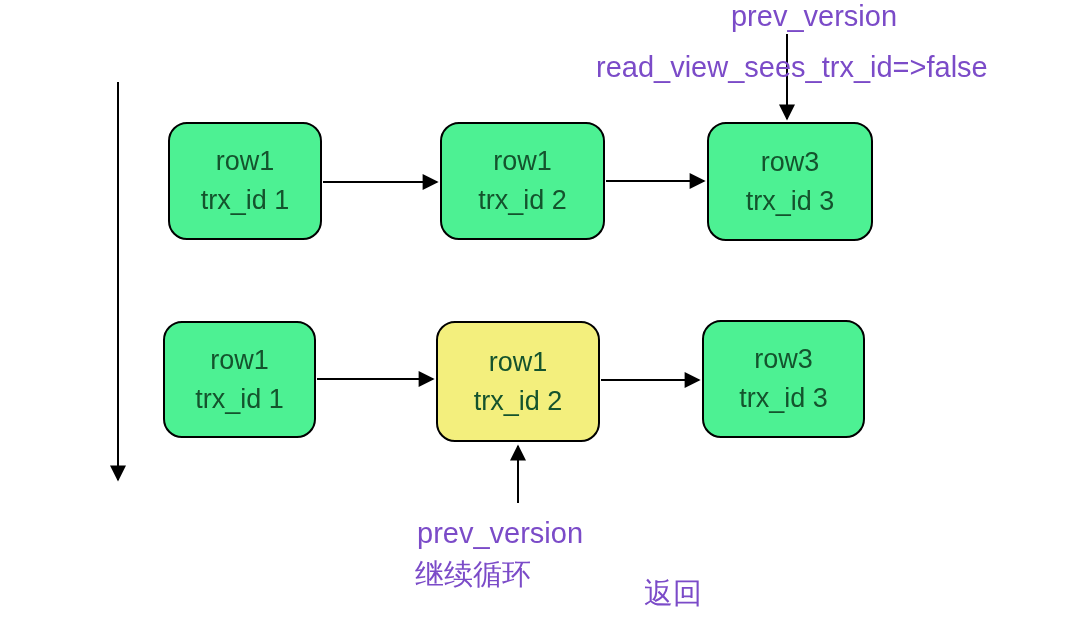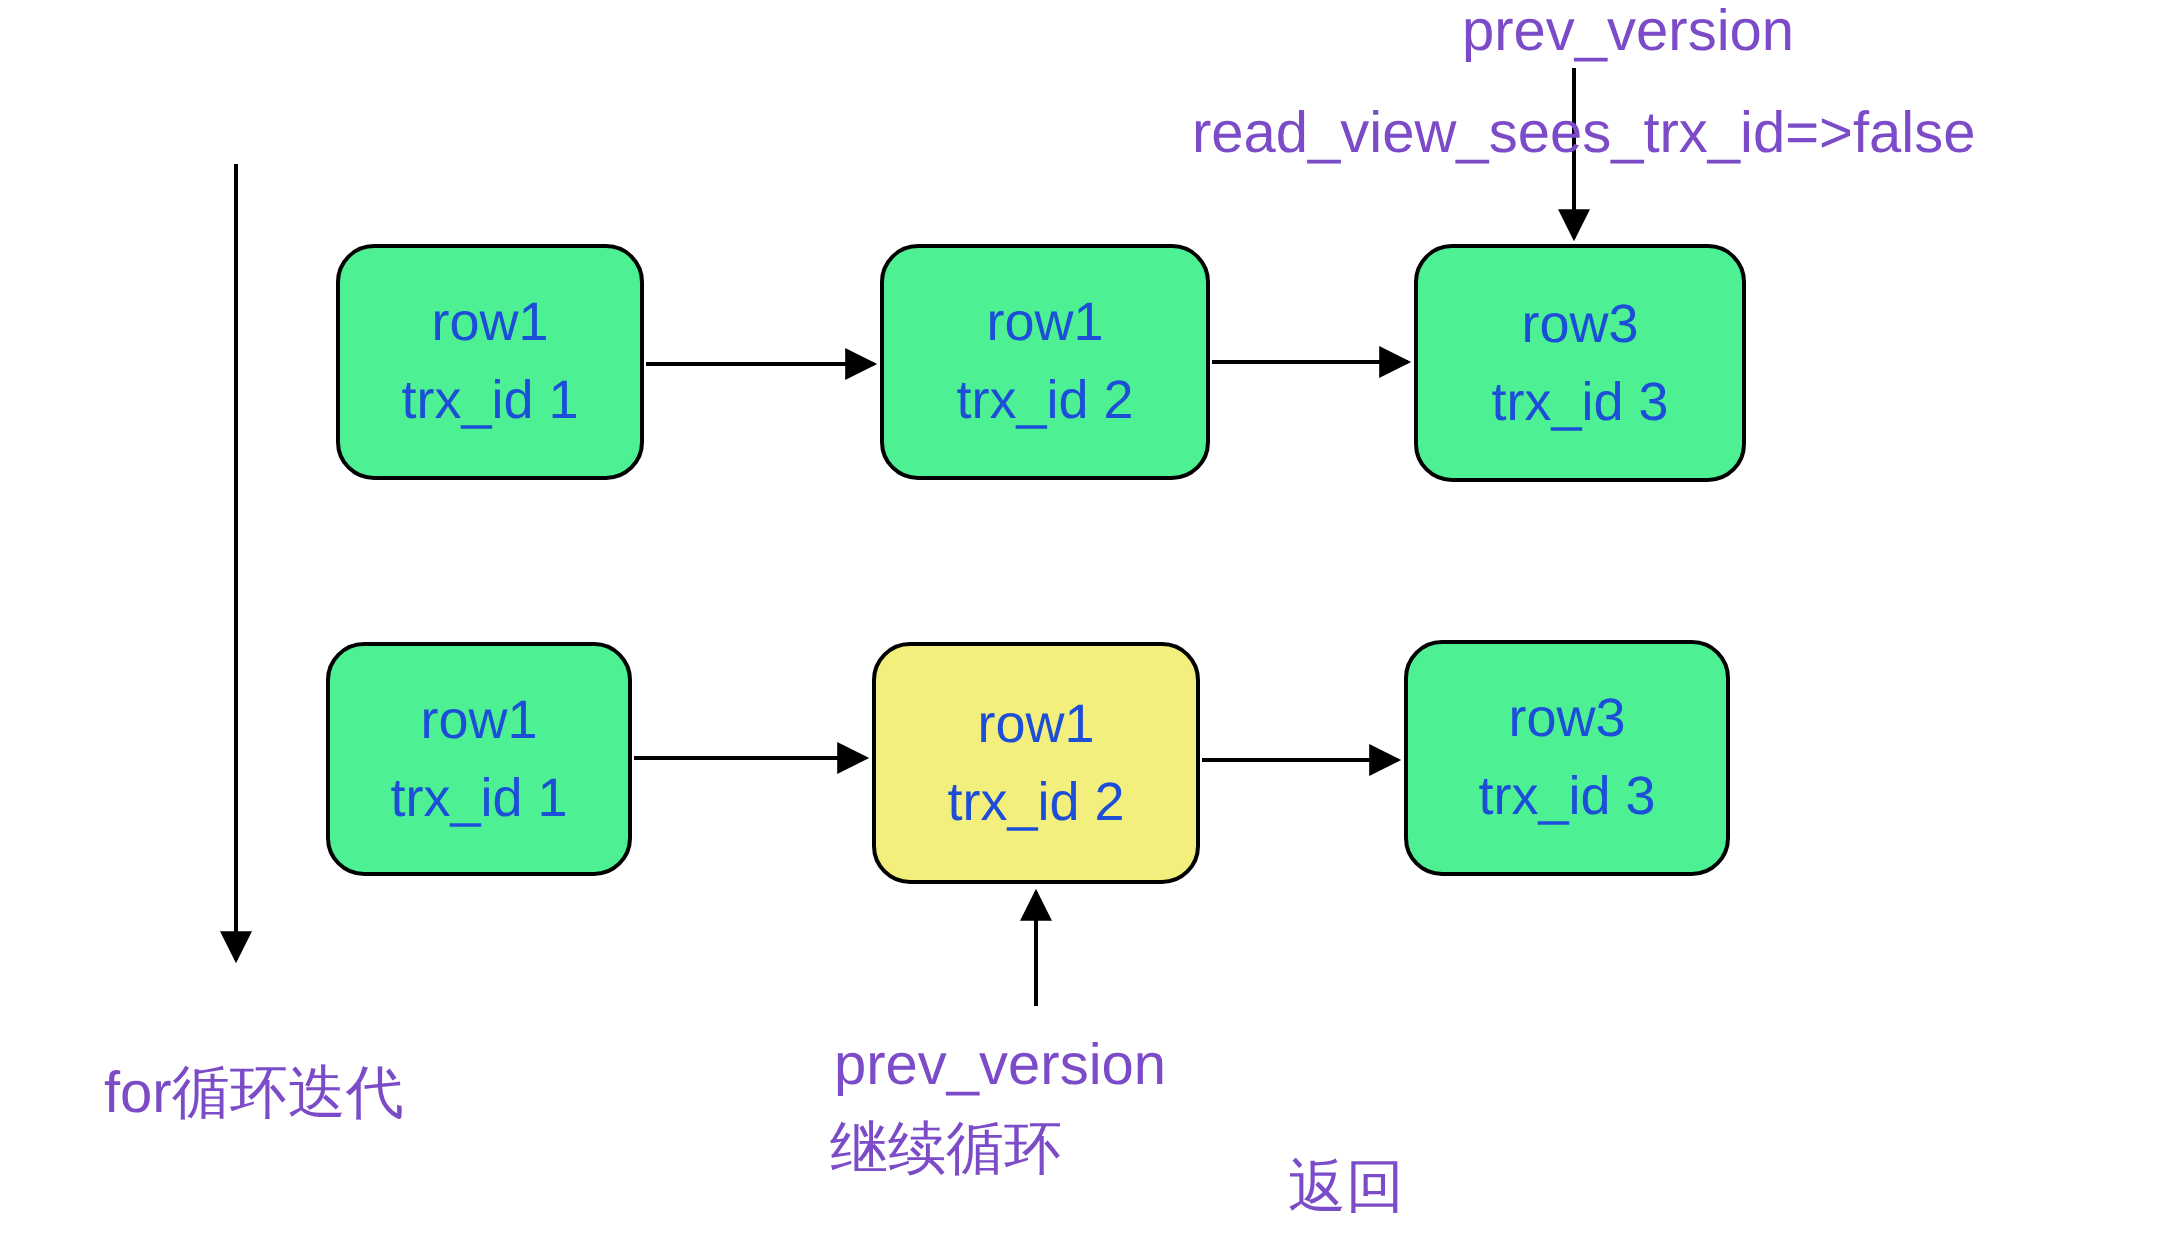--- a/index.html
+++ b/index.html
@@ -27,21 +27,21 @@
     z-index: 2;
     box-sizing: border-box;
     border: 2.5px solid #000000;
     border-radius: 19px;
     display: flex;
     flex-direction: column;
     align-items: center;
     justify-content: center;
     font-size: 27px;
     line-height: 39px;
-    color: #1d4ed8;
+    color: #14532d;
     text-align: right;
   }
   .plabel {
     position: absolute;
     z-index: 3;
     font-size: 29px;
     white-space: nowrap;
   }
   .plabel.cjk { font-size: 29px; }
   
@@ -102,18 +102,17 @@
     <span>row1</span>
     <span>trx_id 2</span>
   </div>
   <div class="node" id="node-b3" style="background-color: rgb(77, 241, 147);">
     <span>row3</span>
     <span>trx_id 3</span>
   </div>
 
   <div class="plabel" id="lbl-prev-top" style="color: rgb(123, 75, 200);">prev_version</div>
   <div class="plabel" id="lbl-read-false" style="color: rgb(123, 75, 200);">read_view_sees_trx_id=&gt;false</div>
-  <div class="plabel cjk" id="lbl-for-loop" style="color: rgb(123, 75, 200);">for循环迭代</div>
   <div class="plabel" id="lbl-prev-bottom" style="color: rgb(123, 75, 200);">prev_version</div>
   <div class="plabel cjk" id="lbl-visible" style="color: rgb(123, 75, 200);">继续循环</div>
   <div class="plabel cjk" id="lbl-return" style="color: rgb(123, 75, 200);">返回</div>
 
 </div>
 
 </body></html>

